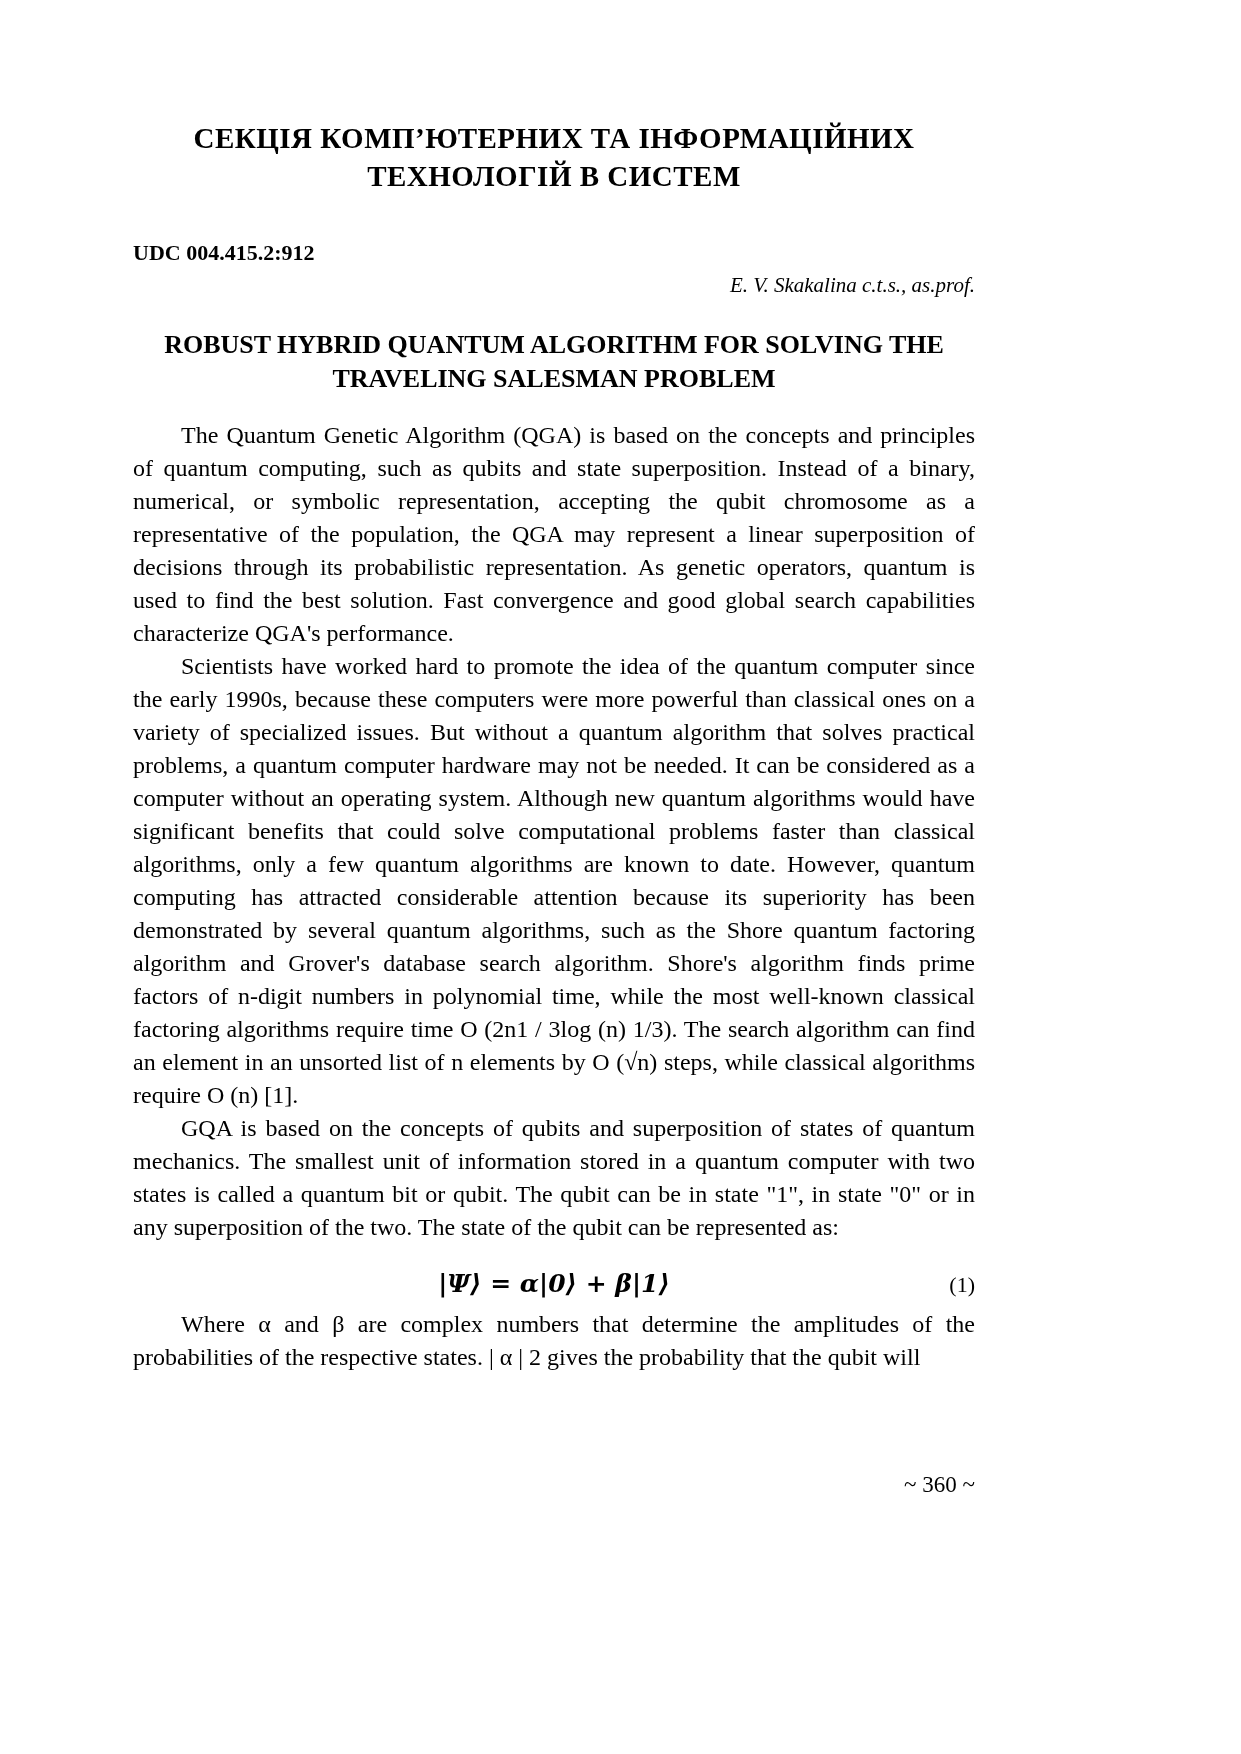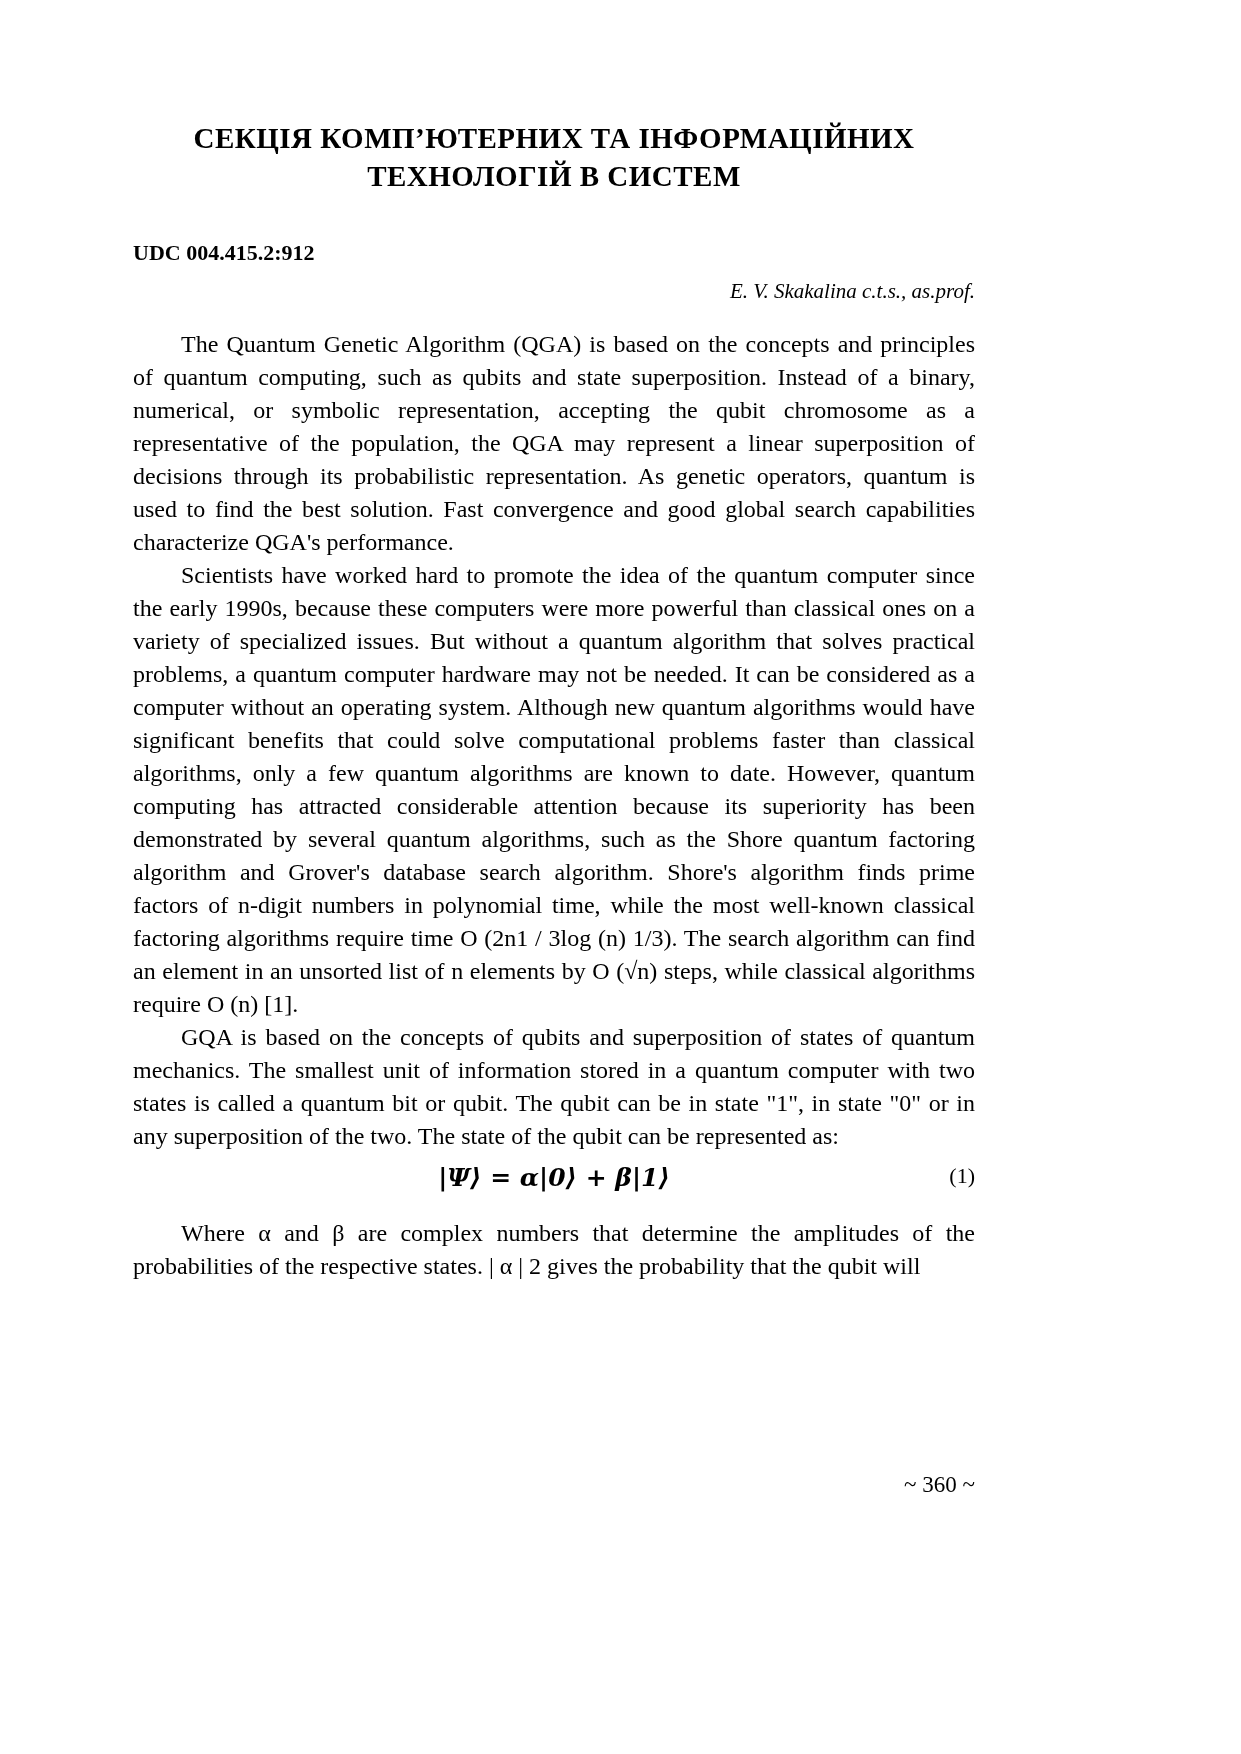--- a/index.html
+++ b/index.html
@@ -26,21 +26,21 @@
     font-size: 29px;
     line-height: 1.32;
     letter-spacing: 0.5px;
   }
   .udc {
     font-weight: bold;
     font-size: 22px;
     margin-top: 44px;
   }
   .byline-block {
-    margin-top: 10px;
+    margin-top: 4px;
   }
   .byline {
     text-align: right;
     font-style: italic;
     font-size: 21px;
     line-height: 1.45;
   }
   .paper-title {
     text-align: center;
     font-weight: bold;
@@ -52,21 +52,21 @@
     margin: 0;
     margin-top: 0;
     font-size: 24px;
     line-height: 33px;
     text-align: justify;
     text-indent: 48px;
   }
   .first-para { margin-top: 22px; }
   .equation-row {
     display: flex;
-    align-items: flex-start;
+    align-items: flex-end;
     margin-top: 10px;
     margin-bottom: 10px;
     height: 44px;
   }
   .formula {
     flex: 1;
     text-align: center;
     font-size: 25px;
     font-weight: bold;
     font-style: italic;
@@ -93,20 +93,21 @@
 <div class="page">
 
   <div class="section-header">СЕКЦІЯ КОМП’ЮТЕРНИХ ТА ІНФОРМАЦІЙНИХ ТЕХНОЛОГІЙ В СИСТЕМ</div>
 
   <div class="udc">UDC 004.415.2:912</div>
 
   <div class="byline-block">
     <div class="byline">E. V. Skakalina c.t.s., as.prof.</div>
   </div>
 
+  <div class="paper-title">ROBUST HYBRID QUANTUM ALGORITHM FOR SOLVING THE TRAVELING SALESMAN PROBLEM</div>
 
   <p class="body-text first-para">The Quantum Genetic Algorithm (QGA) is based on the concepts and principles of quantum computing, such as qubits and state superposition. Instead of a binary, numerical, or symbolic representation, accepting the qubit chromosome as a representative of the population, the QGA may represent a linear superposition of decisions through its probabilistic representation. As genetic operators, quantum is used to find the best solution. Fast convergence and good global search capabilities characterize QGA's performance.</p>
 
   <p class="body-text">Scientists have worked hard to promote the idea of the quantum computer since the early 1990s, because these computers were more powerful than classical ones on a variety of specialized issues. But without a quantum algorithm that solves practical problems, a quantum computer hardware may not be needed. It can be considered as a computer without an operating system. Although new quantum algorithms would have significant benefits that could solve computational problems faster than classical algorithms, only a few quantum algorithms are known to date. However, quantum computing has attracted considerable attention because its superiority has been demonstrated by several quantum algorithms, such as the Shore quantum factoring algorithm and Grover's database search algorithm. Shore's algorithm finds prime factors of n-digit numbers in polynomial time, while the most well-known classical factoring algorithms require time O (2n1 / 3log (n) 1/3). The search algorithm can find an element in an unsorted list of n elements by O (√n) steps, while classical algorithms require O (n) [1].</p>
 
   <p class="body-text">GQA is based on the concepts of qubits and superposition of states of quantum mechanics. The smallest unit of information stored in a quantum computer with two states is called a quantum bit or qubit. The qubit can be in state "1", in state "0" or in any superposition of the two. The state of the qubit can be represented as:</p>
 
   <div class="equation-row">
     <span class="eq-number"></span>
     <span class="formula">|Ψ⟩ = α|0⟩ + β|1⟩</span>

